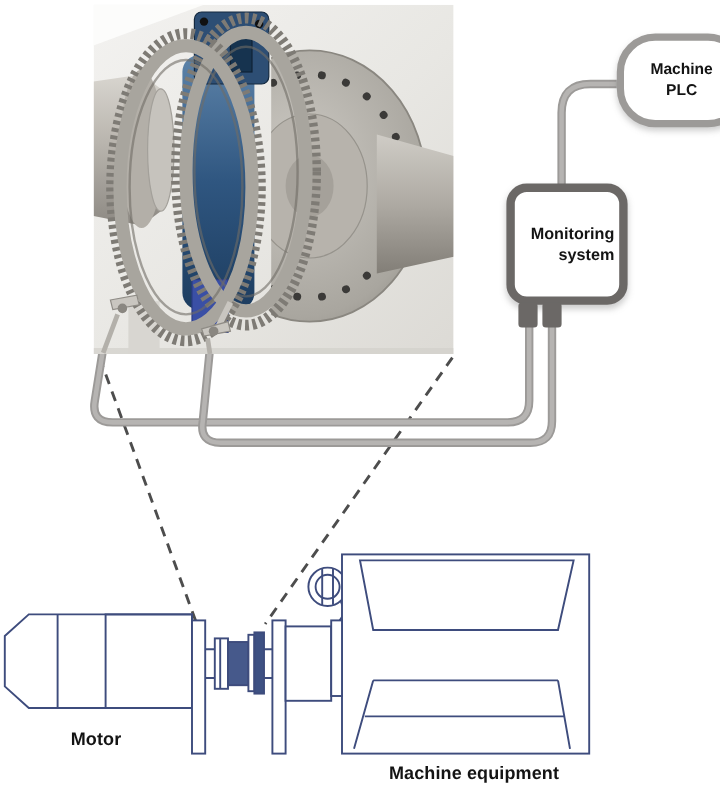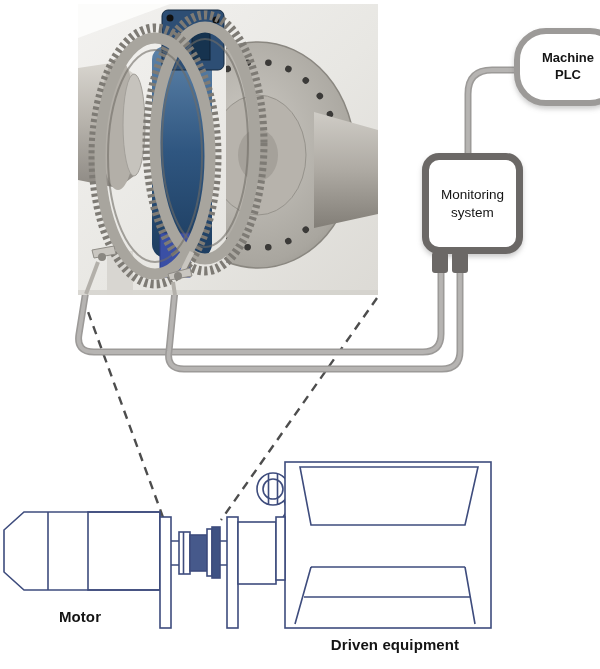--- a/index.html
+++ b/index.html
@@ -12,21 +12,21 @@
          font-family:"Liberation Sans",sans-serif;color:var(--txt);}
   svg{display:block;}
   #scene{position:absolute;left:0;top:0;z-index:1;}
   .photo{position:absolute;left:78px;top:4px;width:300px;height:291px;z-index:2;}
   .box{position:absolute;z-index:3;background:#fff;display:flex;align-items:center;justify-content:center;
        text-align:center;box-sizing:border-box;line-height:1.28;
        box-shadow:0 3px 5px rgba(110,110,110,.35);}
   #plc-box{left:514px;top:28px;width:108px;height:78px;border:6px solid var(--plc-border);
            border-radius:32px;font-size:13px;font-weight:700;padding:2px 8px;}
   #mon-box{left:422px;top:153px;width:101px;height:101px;border:7px solid var(--mon-border);
-           border-radius:17px;font-size:13.5px;font-weight:400;padding:2px 4px;}
+           border-radius:17px;font-size:13.5px;font-weight:700;padding:2px 4px;text-align:right;}
   .plug{position:absolute;z-index:4;width:16px;height:21px;background:var(--mon-border);border-radius:3px;}
   #plug-1{left:432px;top:252px;} #plug-2{left:452px;top:252px;}
   .caption{position:absolute;z-index:3;font-size:15px;font-weight:700;text-align:center;letter-spacing:.1px;}
   #motor-label{left:38px;top:608px;width:84px;}
   #driven-label{left:293px;top:636px;width:204px;}
   
   .nv{stroke:var(--navy);fill:none;stroke-width:1.6;}
   .fw{fill:#fff;}
   .cblue{fill:var(--coupling);stroke:var(--navy);stroke-width:1.6;}
   .cblue2{fill:var(--coupling-dark);stroke:var(--navy);stroke-width:1.6;}
@@ -195,14 +195,14 @@
   <div class="box" id="plc-box">
     <span>Machine PLC</span>
   </div>
   <div class="box" id="mon-box">
     <span>Monitoring system</span>
   </div>
   <div class="plug" id="plug-1"></div>
   <div class="plug" id="plug-2"></div>
 
   <div class="caption" id="motor-label">Motor</div>
-  <div class="caption" id="driven-label">Driven equipment</div>
+  <div class="caption" id="driven-label">Machine equipment</div>
 </div>
 
 </body></html>

